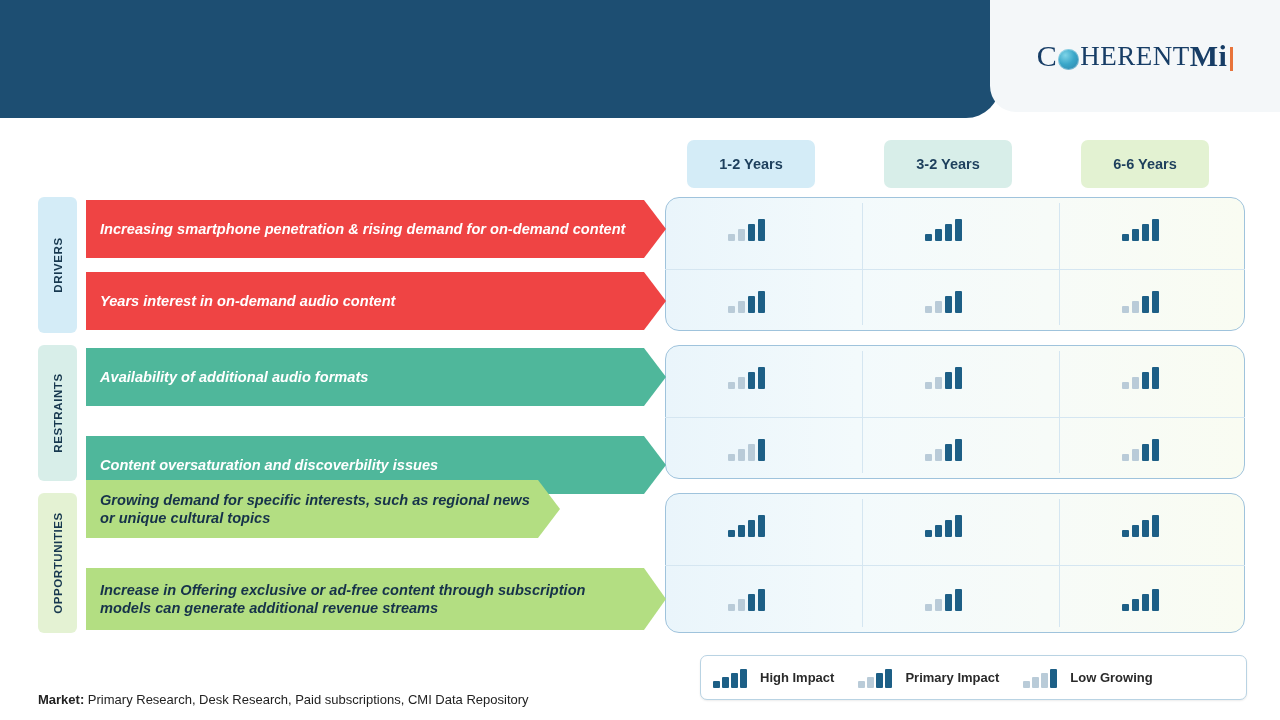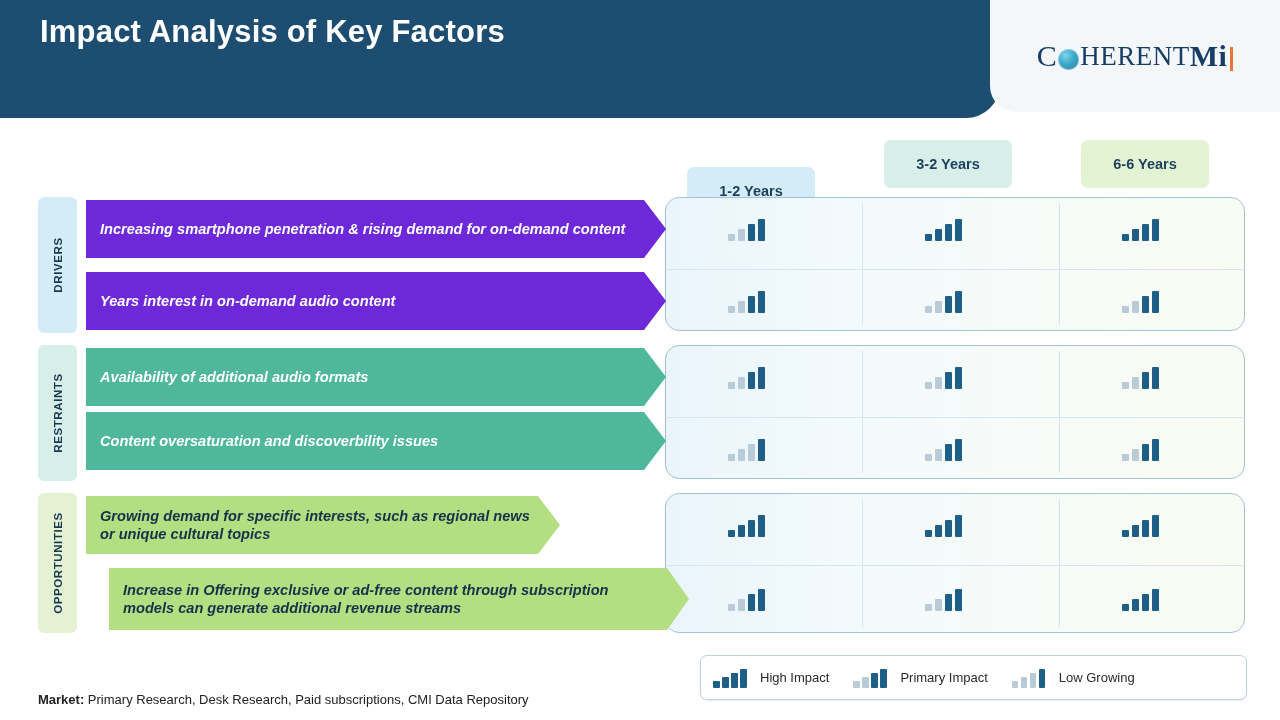--- a/index.html
+++ b/index.html
@@ -98,21 +98,21 @@
     width: 128px;
     height: 48px;
     border-radius: 7px;
     display: flex;
     align-items: center;
     justify-content: center;
     font-size: 14.5px;
     font-weight: bold;
     color: #1d3f5c;
   }
-  #yh0 { left: 687px; top: 140px; background: #d4ecf7; margin-top: 27px; }
+  #yh0 { left: 687px; top: 140px; background: #d4ecf7; }
   #yh1 { left: 884px; top: 140px; background: #d8eee9; }
   #yh2 { left: 1081px; top: 140px; background: #e3f2d2; }
   .cat-tab {
     position: absolute;
     left: 38px;
     width: 39px;
     border-radius: 6px;
     display: flex;
     align-items: center;
     justify-content: center;
@@ -137,21 +137,21 @@
     align-items: center;
     color: #ffffff;
     font-size: 14.6px;
     font-style: italic;
     font-weight: bold;
     padding: 0 26px 0 14px;
     box-sizing: border-box;
     line-height: 1.25;
     clip-path: polygon(0 0, calc(100% - 22px) 0, 100% 50%, calc(100% - 22px) 100%, 0 100%);
   }
-  .bar-drivers      { background: #6d28d9; }
+  .bar-drivers      { background: #ef4444; }
   .bar-restraints   { background: #4fb79b; }
   .bar-opportunities{ background: #b3de82; color: #16324a; }
 
   
   .panel {
     position: absolute;
     left: 665px;
     width: 580px;
     border: 1px solid #9fc3dc;
     border-radius: 14px;
@@ -198,20 +198,21 @@
     border-radius: 7px;
     display: flex;
     align-items: center;
     box-shadow: 0 1px 2px rgba(0,0,0,0.08);
   }
   .legend-item {
     display: flex;
     align-items: center;
     gap: 7px;
     padding: 0 12px;
+    font-weight: bold;
   }
   .legend-item .lbl {
     font-size: 13px;
     color: #2a2a2a;
   }
   .legend-icon {
     width: 40px;
     height: 20px;
     display: flex;
     align-items: flex-end;
@@ -231,21 +232,20 @@
     font-size: 13px;
     color: #222222;
   }
   .source b { font-weight: bold; }
 </style>
 </head>
 <body>
 
 <div class="header">
   <div class="header-band"></div>
-  <div class="header-title">Impact Analysis of Key Factors</div>
   <div class="logo-box">
     <div class="logo-text">
       <span class="big">C</span>
       <span class="logo-globe"></span>
       <span>HERENT</span>
       <span class="logo-mi big">M</span>
       <span class="logo-mi big">i</span>
       <span class="logo-bar"></span>
     </div>
   </div>
@@ -326,21 +326,21 @@
       <i style="height: 12px; background: rgb(185, 203, 216);"></i>
       <i style="height: 17px; background: rgb(29, 95, 134);"></i>
       <i style="height: 22px; background: rgb(29, 95, 134);"></i>
     </div>
     <div class="impact" style="left: 1122px; top: 363px;">
       <i style="height: 7px; background: rgb(185, 203, 216);"></i>
       <i style="height: 12px; background: rgb(185, 203, 216);"></i>
       <i style="height: 17px; background: rgb(29, 95, 134);"></i>
       <i style="height: 22px; background: rgb(29, 95, 134);"></i>
     </div>
-    <div class="bar bar-restraints" style="top: 412px; height: 58px; width: 580px;">
+    <div class="bar bar-restraints" style="top: 436px; height: 58px; width: 580px;">
       <div>Content oversaturation and discoverbility issues</div>
     </div>
     <div class="impact" style="left: 728px; top: 435px;">
       <i style="height: 7px; background: rgb(185, 203, 216);"></i>
       <i style="height: 12px; background: rgb(185, 203, 216);"></i>
       <i style="height: 17px; background: rgb(185, 203, 216);"></i>
       <i style="height: 22px; background: rgb(29, 95, 134);"></i>
     </div>
     <div class="impact" style="left: 925px; top: 435px;">
       <i style="height: 7px; background: rgb(185, 203, 216);"></i>
@@ -354,42 +354,42 @@
       <i style="height: 17px; background: rgb(29, 95, 134);"></i>
       <i style="height: 22px; background: rgb(29, 95, 134);"></i>
     </div>
     <div class="panel" style="top: 493px; height: 140px;"></div>
     <div class="col-sep" style="left: 862px; top: 499px; height: 128px;"></div>
     <div class="col-sep" style="left: 1059px; top: 499px; height: 128px;"></div>
     <div class="panel-row-sep" style="top: 565px;"></div>
     <div class="cat-tab tab-opportunities" style="top: 493px; height: 140px;">
       <span>OPPORTUNITIES</span>
     </div>
-    <div class="bar bar-opportunities" style="top: 496px; height: 58px; width: 474px;">
+    <div class="bar bar-opportunities" style="top: 480px; height: 58px; width: 474px;">
       <div>Growing demand for specific interests, such as regional news or unique cultural topics</div>
     </div>
     <div class="impact" style="left: 728px; top: 511px;">
       <i style="height: 7px; background: rgb(29, 95, 134);"></i>
       <i style="height: 12px; background: rgb(29, 95, 134);"></i>
       <i style="height: 17px; background: rgb(29, 95, 134);"></i>
       <i style="height: 22px; background: rgb(29, 95, 134);"></i>
     </div>
     <div class="impact" style="left: 925px; top: 511px;">
       <i style="height: 7px; background: rgb(29, 95, 134);"></i>
       <i style="height: 12px; background: rgb(29, 95, 134);"></i>
       <i style="height: 17px; background: rgb(29, 95, 134);"></i>
       <i style="height: 22px; background: rgb(29, 95, 134);"></i>
     </div>
     <div class="impact" style="left: 1122px; top: 511px;">
       <i style="height: 7px; background: rgb(29, 95, 134);"></i>
       <i style="height: 12px; background: rgb(29, 95, 134);"></i>
       <i style="height: 17px; background: rgb(29, 95, 134);"></i>
       <i style="height: 22px; background: rgb(29, 95, 134);"></i>
     </div>
-    <div class="bar bar-opportunities" style="top: 568px; height: 62px; width: 580px; margin-left: 23px;">
+    <div class="bar bar-opportunities" style="top: 568px; height: 62px; width: 580px;">
       <div>Increase in Offering exclusive or ad-free content through subscription models can generate additional revenue streams</div>
     </div>
     <div class="impact" style="left: 728px; top: 585px;">
       <i style="height: 7px; background: rgb(185, 203, 216);"></i>
       <i style="height: 12px; background: rgb(185, 203, 216);"></i>
       <i style="height: 17px; background: rgb(29, 95, 134);"></i>
       <i style="height: 22px; background: rgb(29, 95, 134);"></i>
     </div>
     <div class="impact" style="left: 925px; top: 585px;">
       <i style="height: 7px; background: rgb(185, 203, 216);"></i>

